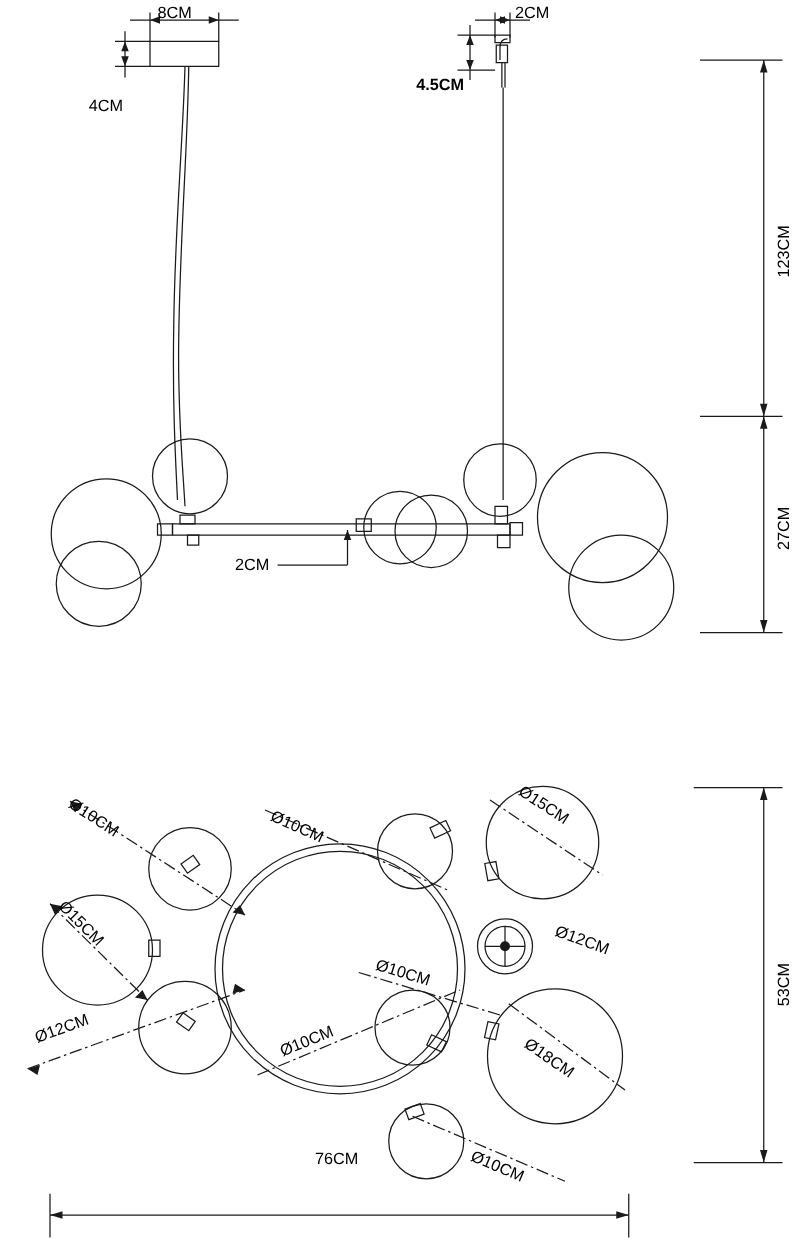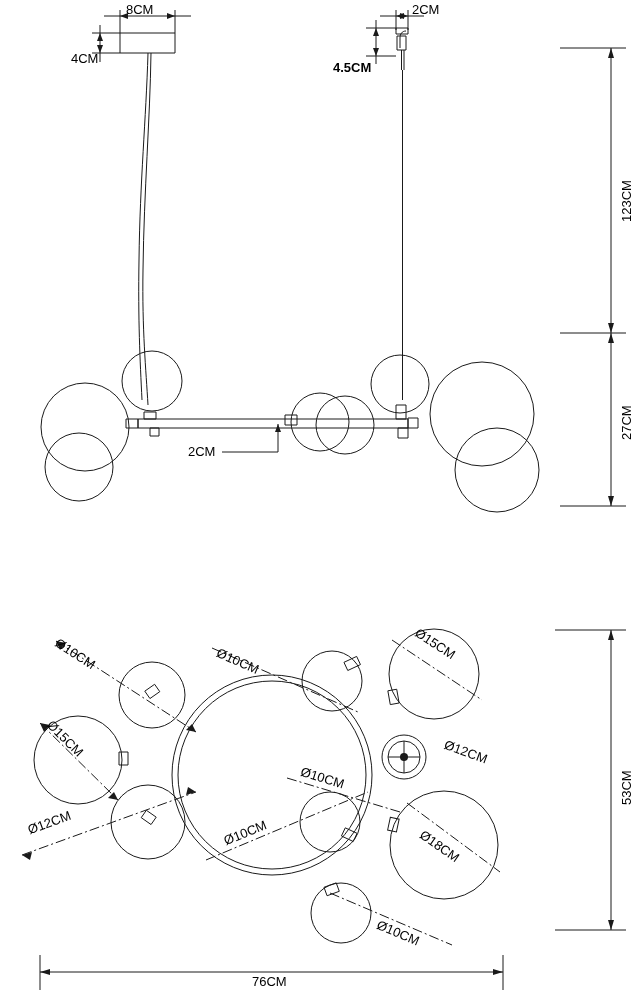--- a/index.html
+++ b/index.html
@@ -181,32 +181,32 @@
       <line x1="40" y1="955" x2="40" y2="990"></line>
       <line x1="503" y1="955" x2="503" y2="990"></line>
       <line x1="40" y1="972" x2="503" y2="972"></line>
       <polygon points="40,972 50,969 50,975" fill="#1a1a1a" stroke="none"></polygon>
       <polygon points="503,972 493,969 493,975" fill="#1a1a1a" stroke="none"></polygon>
     </g>
   </g>
 </svg>
 
 <div class="dim-label" style="left:126px; top:3px;">8CM</div>
-<div class="dim-label" style="left:71px; top:52px;">4CM</div>
+<div class="dim-label" style="left:71px; top:78px;">4CM</div>
 <div class="dim-label" style="left:412px; top:3px;">2CM</div>
 <div class="dim-label" style="left:333px; top:61px;font-weight:bold;">4.5CM</div>
 <div class="dim-label rot90" style="left:620px; top:222px;">123CM</div>
 <div class="dim-label rot90" style="left:620px; top:440px;">27CM</div>
 <div class="dim-label" style="left:188px; top:445px;">2CM</div>
 
 <div class="dim-label rotneg" style="left:60px; top:636px; transform:rotate(33deg);">Ø10CM</div>
 <div class="dim-label rotneg" style="left:220px; top:646px; transform:rotate(24deg);">Ø10CM</div>
 <div class="dim-label rotneg" style="left:420px; top:626px; transform:rotate(33deg);">Ø15CM</div>
 <div class="dim-label rotneg" style="left:54px; top:718px; transform:rotate(45deg);">Ø15CM</div>
 <div class="dim-label rotneg" style="left:26px; top:824px; transform:rotate(-20deg);">Ø12CM</div>
 <div class="dim-label rotneg" style="left:447px; top:738px; transform:rotate(20deg);">Ø12CM</div>
 <div class="dim-label rotneg" style="left:303px; top:765px; transform:rotate(17deg);">Ø10CM</div>
 <div class="dim-label rotneg" style="left:222px; top:835px; transform:rotate(-22deg);">Ø10CM</div>
 <div class="dim-label rotneg" style="left:425px; top:828px; transform:rotate(35deg);">Ø18CM</div>
 <div class="dim-label rotneg" style="left:380px; top:918px; transform:rotate(23deg);">Ø10CM</div>
 
 <div class="dim-label rot90" style="left:620px; top:805px;">53CM</div>
-<div class="dim-label" style="left:252px; top:975px;">76CM</div>
+<div class="dim-label" style="left:252px; top:920px;">76CM</div>
 
 </body></html>

